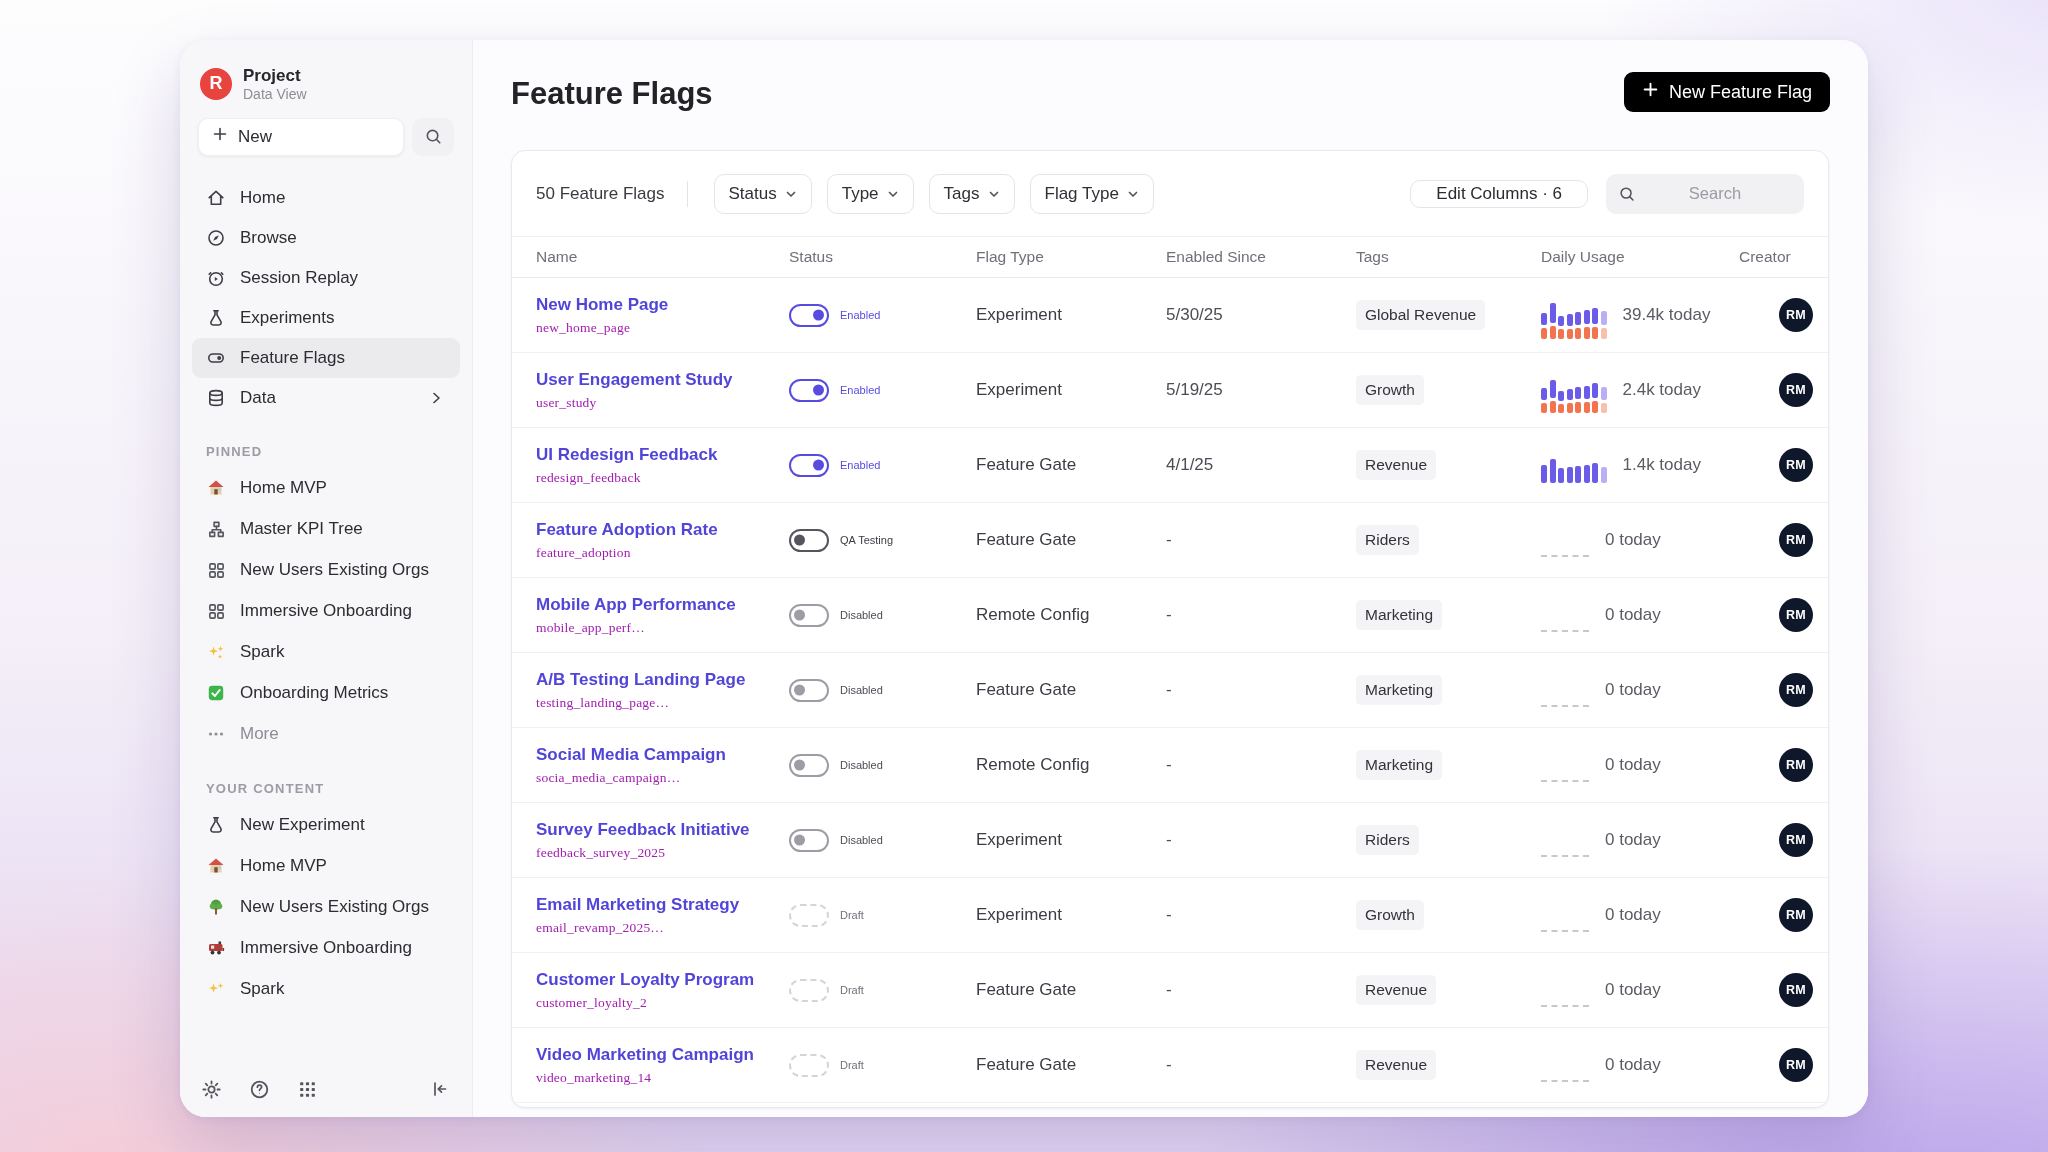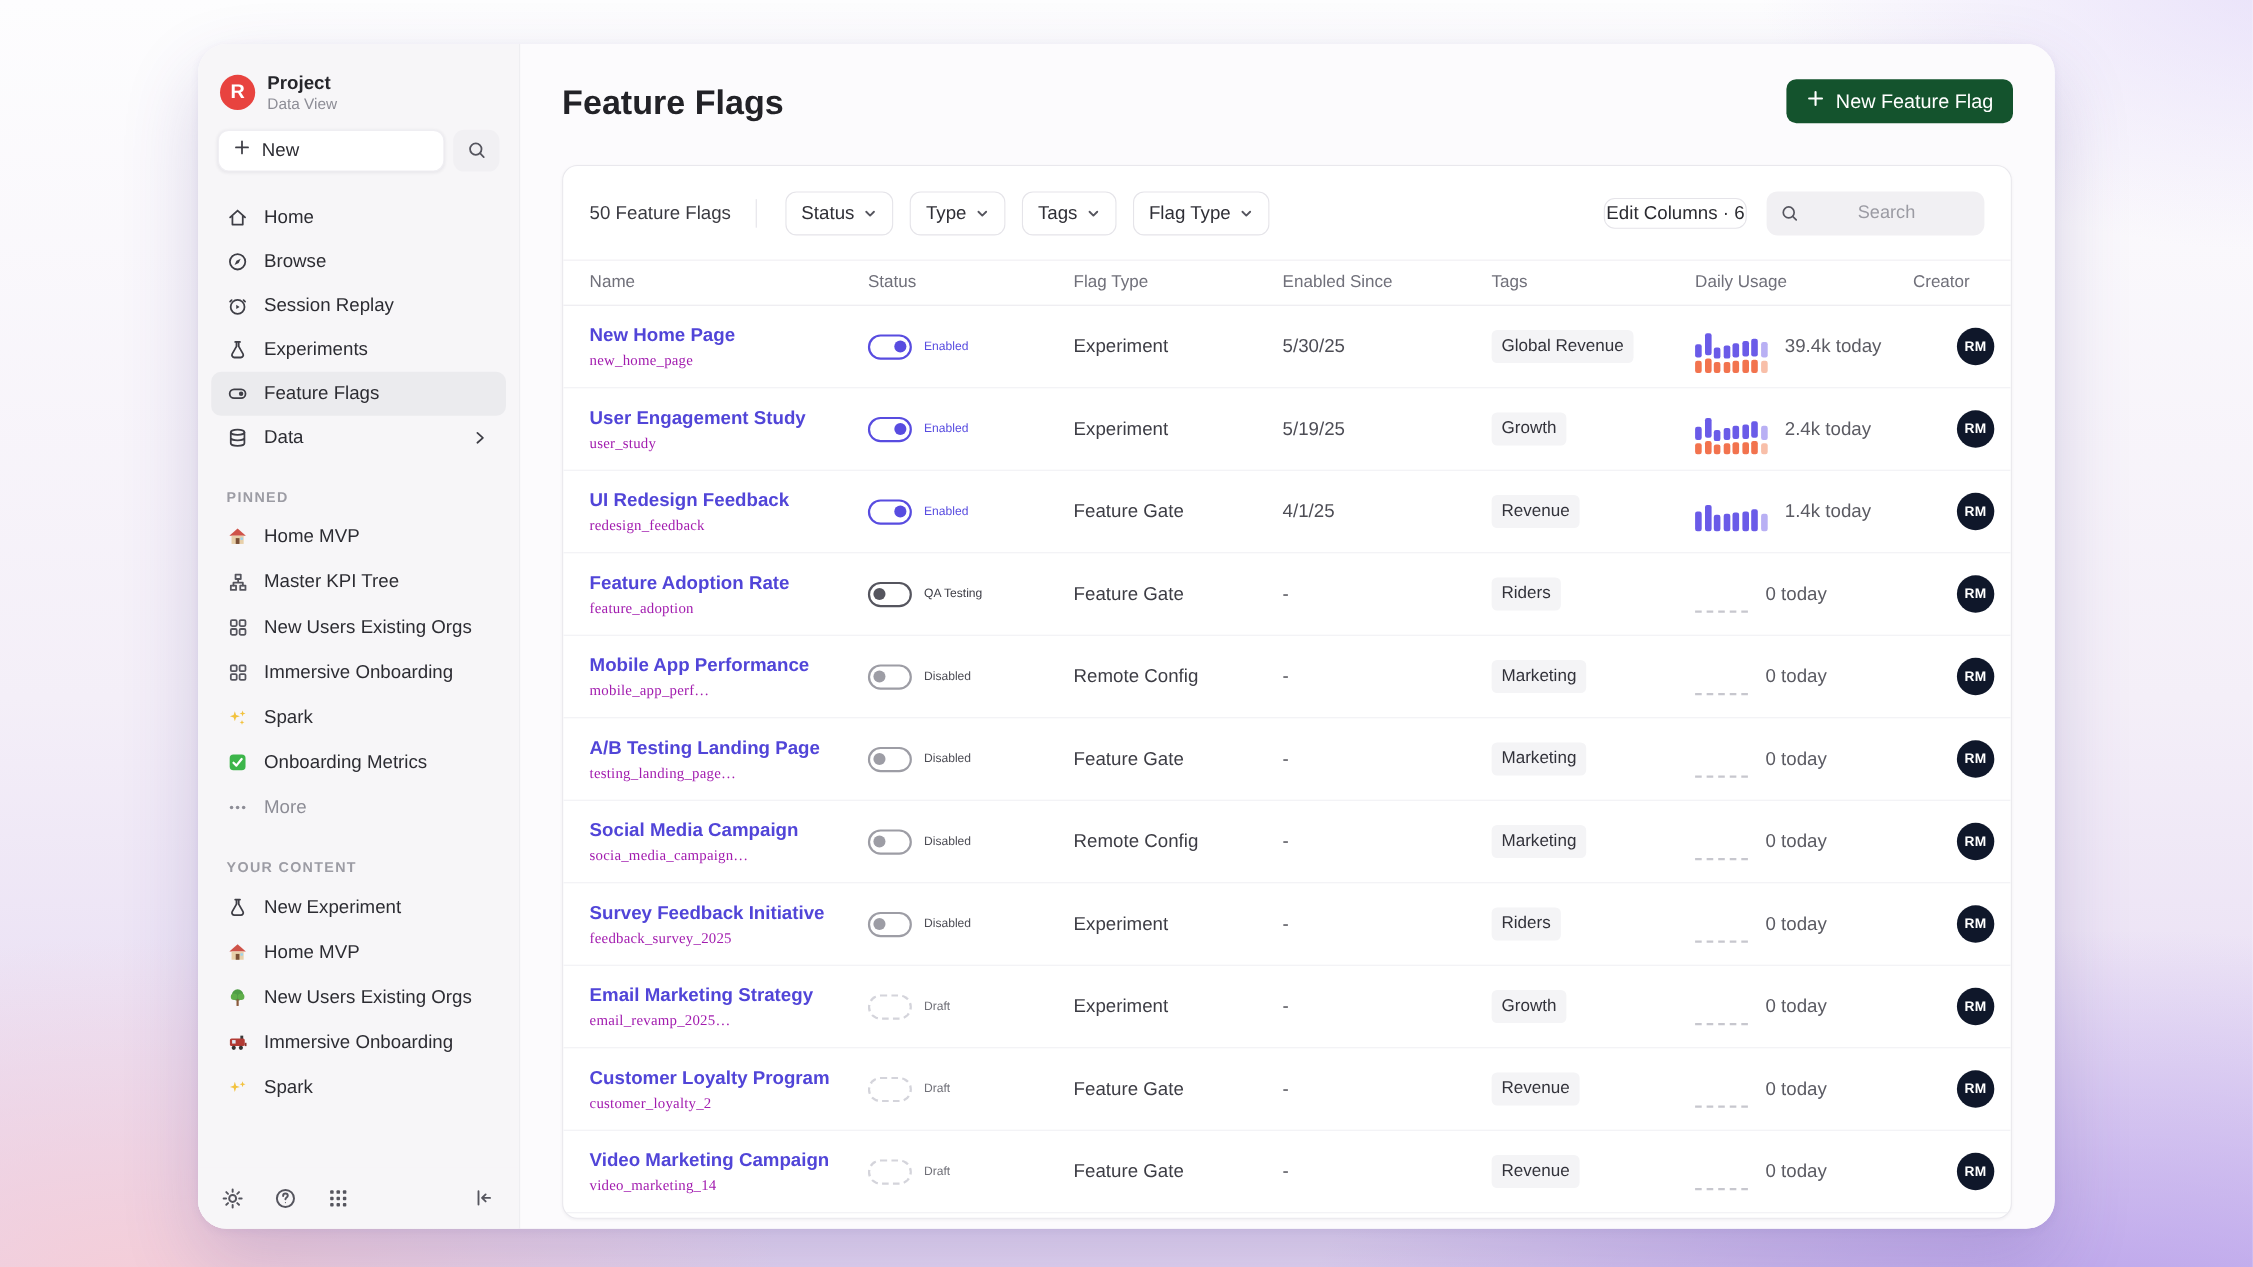--- a/index.html
+++ b/index.html
@@ -45,36 +45,36 @@
   .side-footer { position:absolute; left:0; right:1px; bottom:0; height:56px; background:#f7f6f8;
     display:flex; align-items:center; padding:0 20px; gap:26px; }
   .foot-icon { width:22px; height:22px; display:flex; align-items:center; justify-content:center; cursor:pointer; }
   .foot-icon.right { margin-left:auto; }
   svg.ic { stroke:#3e3e46; stroke-width:1.6; fill:none; stroke-linecap:round; stroke-linejoin:round; }
   svg.ic-gray { stroke:#55555e; stroke-width:1.7; fill:none; stroke-linecap:round; stroke-linejoin:round; }
   
   .main { flex:1; position:relative; background:#fcfbfd; }
   .page-title { position:absolute; left:38px; top:36px; font-size:31px; font-weight:800; color:#222227; }
   .primary-btn { position:absolute; right:38px; top:32px; height:40px; padding:0 18px;
-    background:#14532d; border:none; border-radius:9px; color:#fff; font-size:18px; font-weight:500;
+    background:#000000; border:none; border-radius:9px; color:#fff; font-size:18px; font-weight:500;
     display:flex; align-items:center; gap:10px; cursor:pointer; font-family:inherit; }
   .table-card { position:absolute; left:38px; top:110px; width:1318px; height:958px;
     background:#fff; border:1px solid #e9e8ed; border-radius:14px;
     box-shadow:0 1px 3px rgba(20,20,40,.05); overflow:hidden; display:flex; flex-direction:column; }
   
   .filter-bar { height:86px; flex:0 0 86px; display:flex; align-items:center;
     padding:0 24px; border-bottom:1px solid #efeef2; }
   .flag-count { font-size:17px; color:#3a3a41; font-weight:500; }
   .v-divider { width:1px; height:26px; background:#e4e3e9; margin:0 26px 0 22px; }
   .filter-group { display:flex; gap:15px; }
   .filter-btn { height:40px; padding:0 14px; background:#fff; border:1px solid #e5e4e9;
     border-radius:10px; font-size:17px; color:#2f2f36; display:flex; align-items:center; gap:8px;
     cursor:pointer; font-family:inherit; }
   .right-tools { margin-left:auto; display:flex; align-items:center; gap:18px; }
-  .edit-cols-btn { height:28px; padding:0 1px; background:#fff; border:1px solid #e5e4e9;
+  .edit-cols-btn { height:28px; padding:0 25px; background:#fff; border:1px solid #e5e4e9;
     border-radius:10px; font-size:17px; font-weight:500; color:#2b2b31; cursor:pointer; font-family:inherit; }
   .search-box { width:198px; height:40px; background:#f1f0f3; border-radius:10px;
     display:flex; align-items:center; gap:9px; padding:0 12px; }
   .search-box input { border:none; outline:none; background:transparent; font-size:16.5px;
     color:#3a3a41; width:140px; font-family:inherit;text-align:center; }
   .search-box input::placeholder { color:#9b9ba3; }
   
   .thead { height:41px; flex:0 0 41px; display:flex; align-items:center;
     border-bottom:1px solid #eceaef; }
   .thead .hcell { font-size:15.5px; color:#70707a; font-weight:500; }

